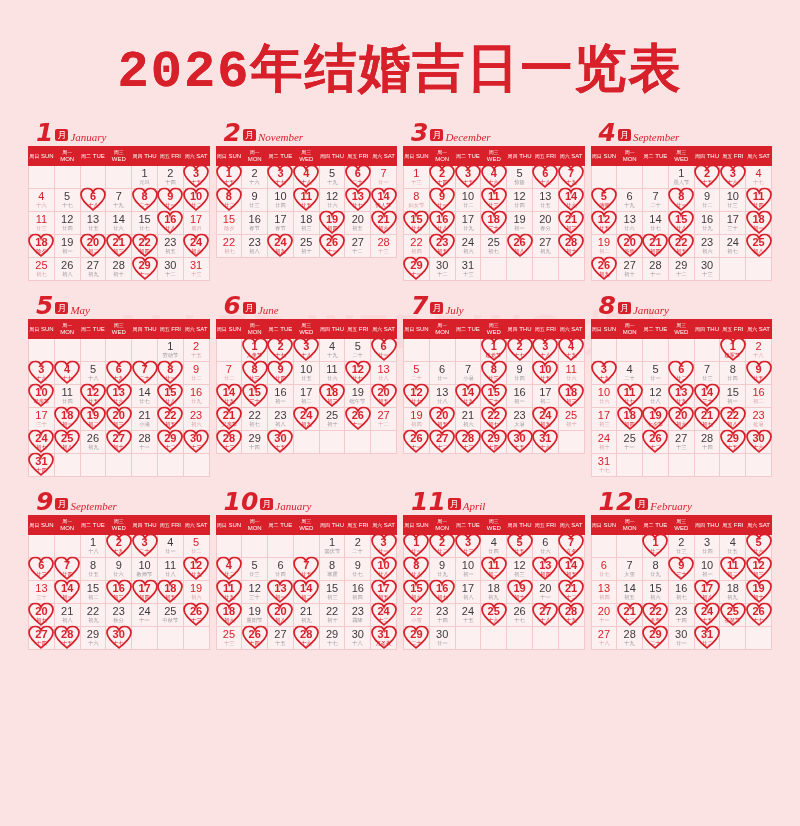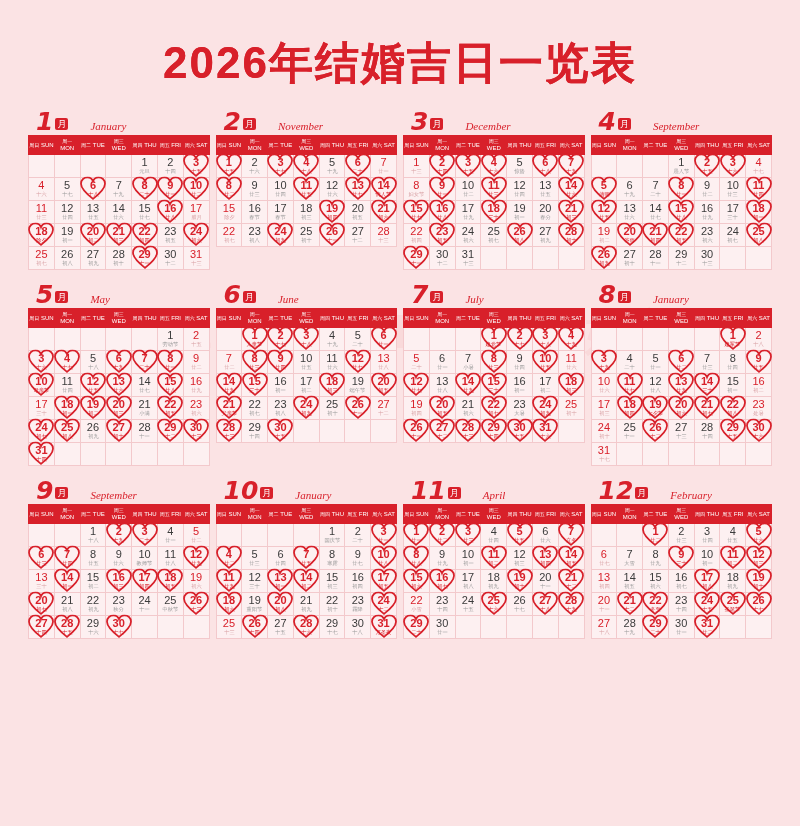--- a/index.html
+++ b/index.html
@@ -6,25 +6,25 @@
   body{
     width:800px;height:826px;
     background:#fbe3e4;
     font-family:"Liberation Sans",sans-serif;
     position:relative;
     overflow:hidden;
   }
   #title{
     text-align:center;
     color:#d8202a;
-    font-size:44px;
+    font-size:52px;
     font-weight:bold;
     letter-spacing:2px;
     padding-top:34px;
-    font-family:Liberation Sans, sans-serif;
+    font-family:Liberation Mono, monospace;
     text-shadow:0 0 0 #d8202a;
   }
   #watermark{
     position:absolute;
     left:0;right:0;top:300px;
     text-align:center;
     color:rgba(216,32,42,0.05);
     font-size:48px;
     font-weight:bold;
     letter-spacing:4px;
@@ -65,21 +65,21 @@
     padding:1px 2px;
     border-radius:2px;
     line-height:10px;
     margin-bottom:3px;
   }
   .men{
     color:#d8202a;
     font-size:11px;
     font-style:italic;
     margin-bottom:1px;
-    margin-left:20px;
+    margin-left:0;
     font-family:"Liberation Serif",serif;
   }
   table.cal{
     width:100%;
     border-collapse:collapse;
     table-layout:fixed;
     background:#fdf0f1;
     margin-top:2px;
   }
   table.cal th{

